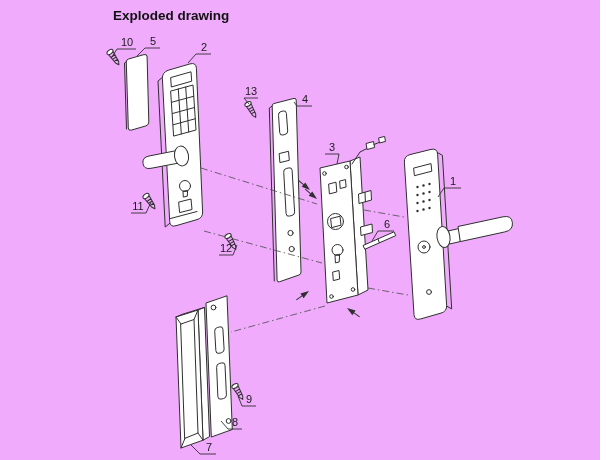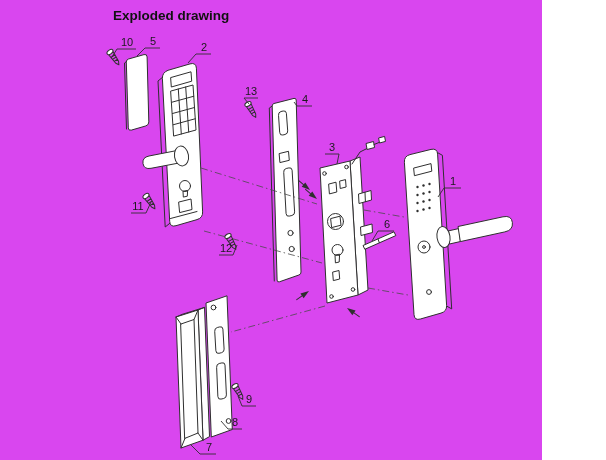--- a/index.html
+++ b/index.html
@@ -1,16 +1,16 @@
 <!DOCTYPE html>
 <html><head>
 <meta charset="utf-8">
 <style>
   html,body{margin:0;padding:0;background:#ffffff;}
-  .stage{position:relative;width:542px;height:460px;background:#d946ef;overflow:hidden;
+  .stage{position:relative;width:600px;height:460px;background:#f0abfc;overflow:hidden;
          font-family:"Liberation Sans",sans-serif;}
   svg{display:block;}
   .ln{fill:none;stroke:#2f2f2f;stroke-width:1;stroke-linejoin:round;stroke-linecap:round;}
   .fw{fill:#ffffff;stroke:#2f2f2f;stroke-width:1;stroke-linejoin:round;}
   .dash{fill:none;stroke:#4a4a4a;stroke-width:.8;stroke-dasharray:7 3 1.5 3;}
   .dot{fill:#2f2f2f;stroke:none;}
   .solid{fill:#2f2f2f;stroke:none;}
   .lbl text{font:11px "Liberation Sans",sans-serif;fill:#1a1a1a;stroke:none;text-anchor:middle;}
   .lbl path{fill:none;stroke:#2f2f2f;stroke-width:.9;}
   .title{font:bold 13.5px "Liberation Sans",sans-serif;fill:#111;stroke:none;}

